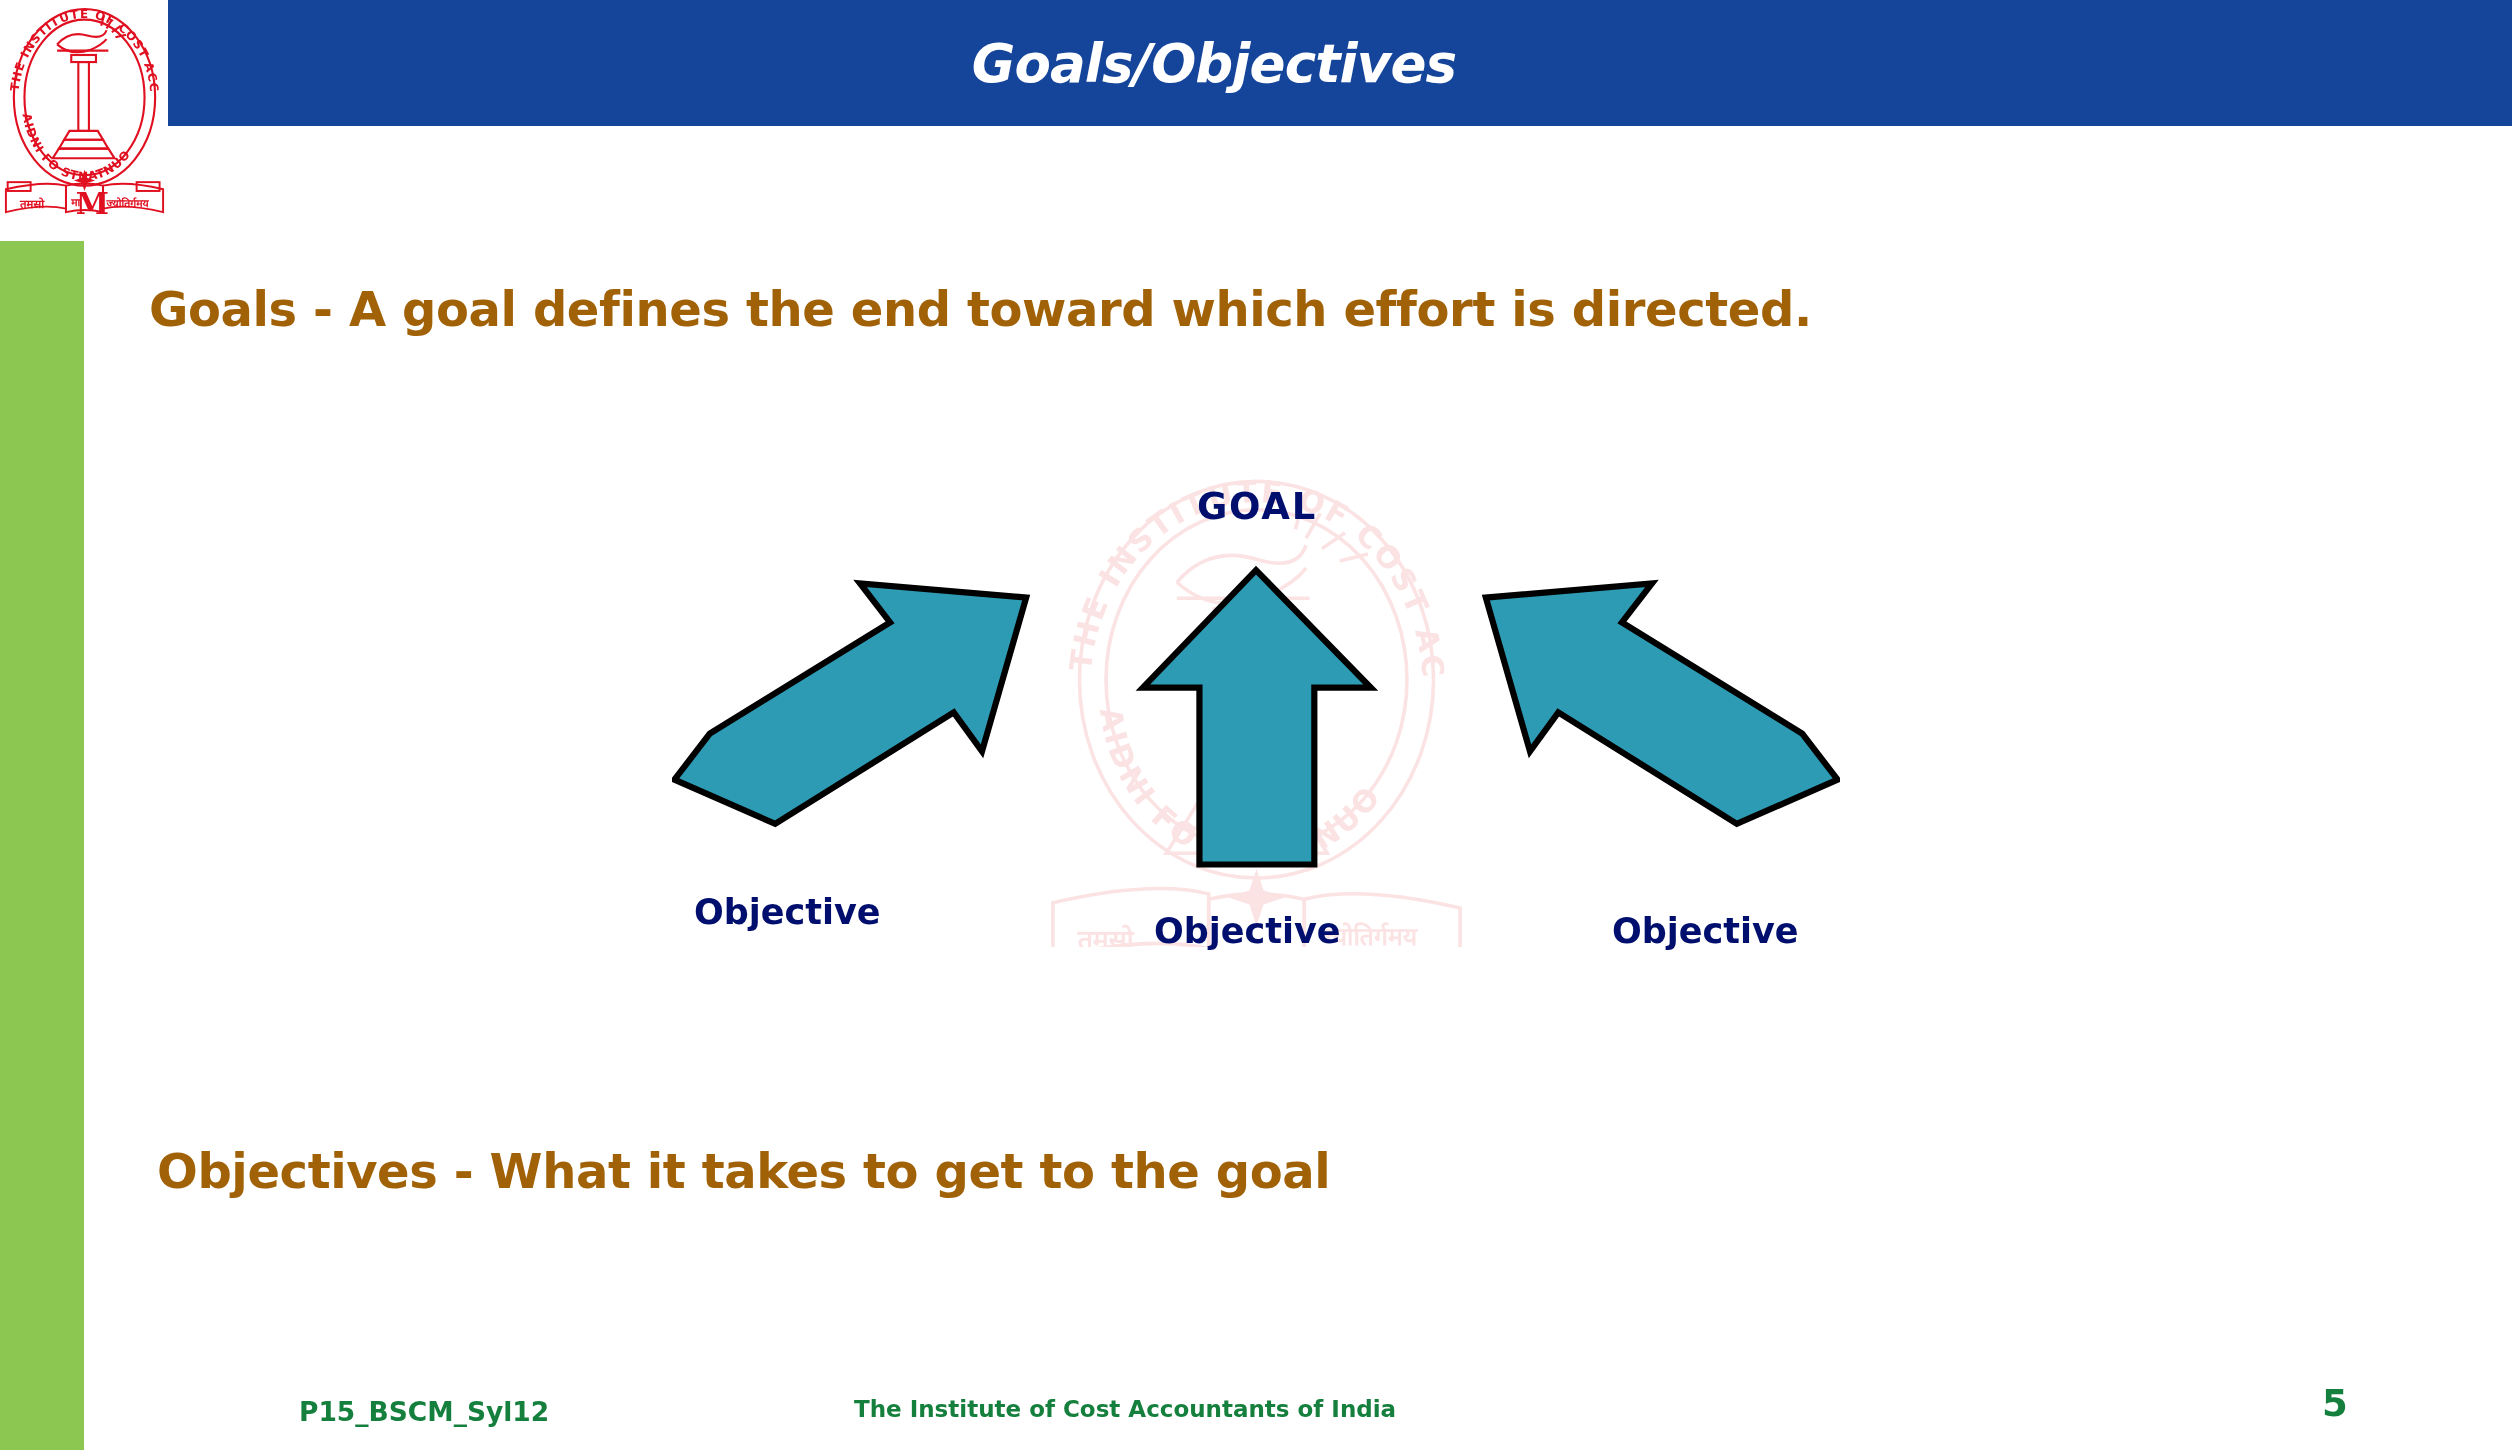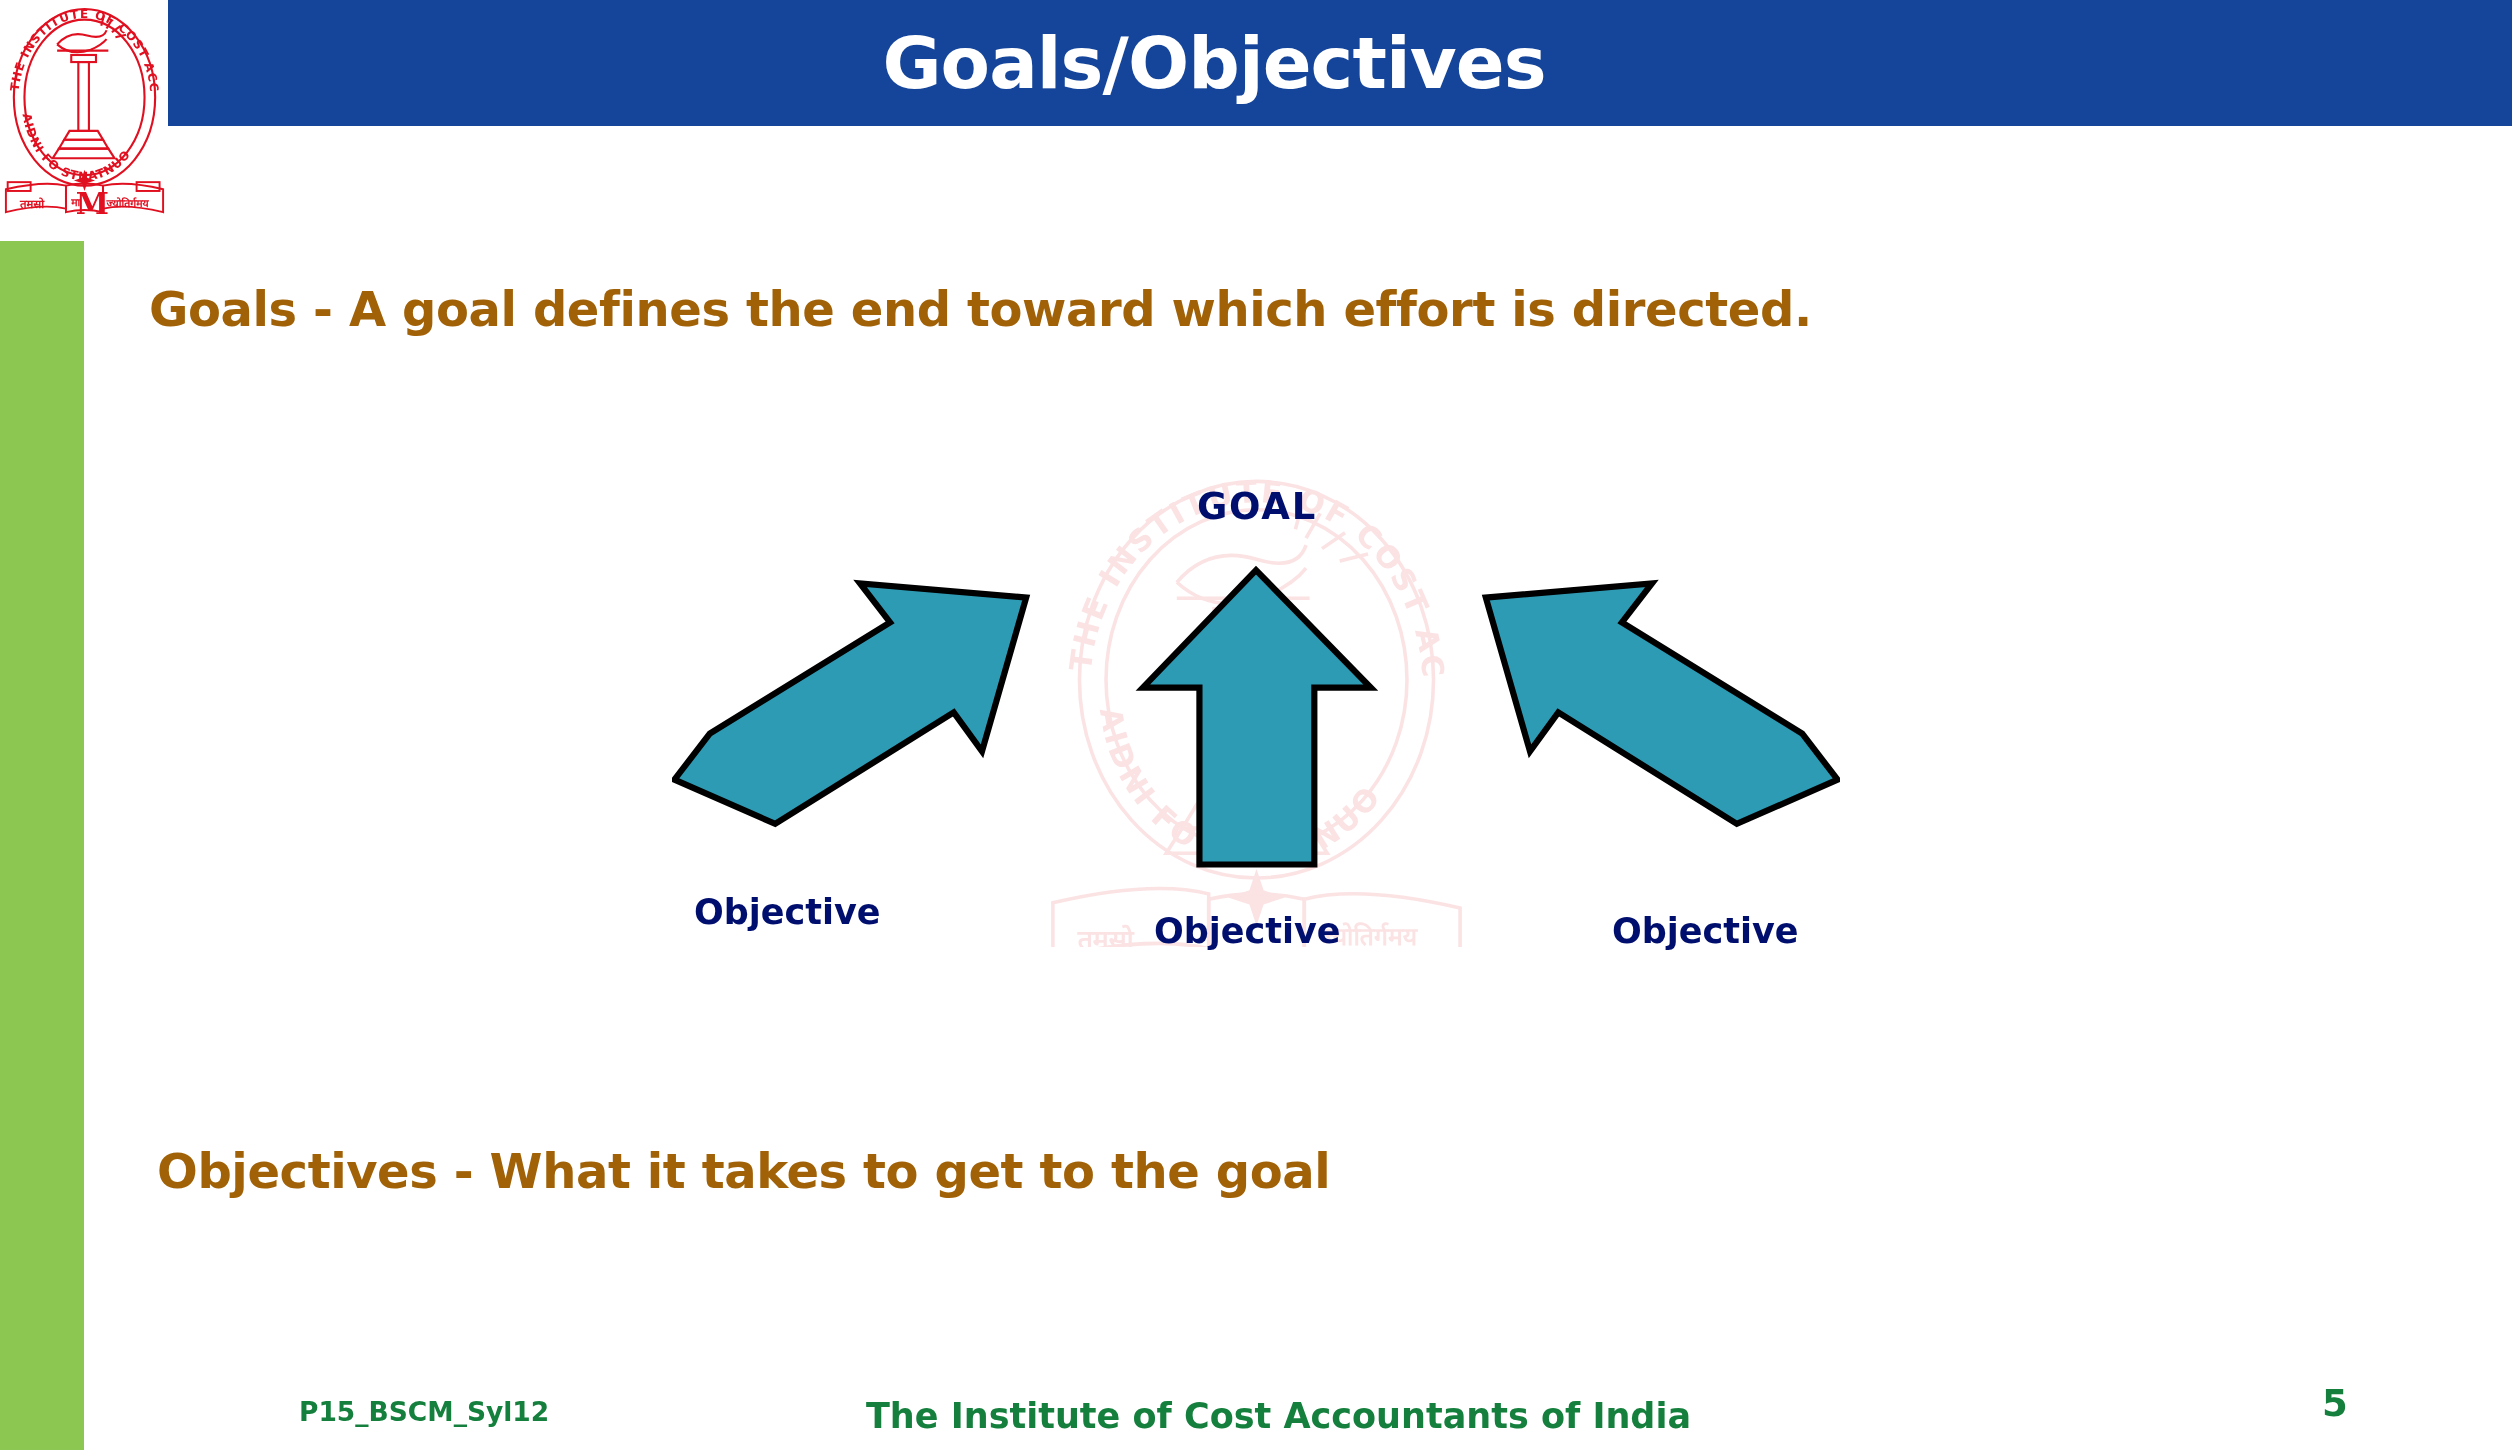--- a/index.html
+++ b/index.html
@@ -27,25 +27,26 @@
   #slide-title {
     position: absolute;
     left: 168px;
     top: 0;
     width: 2092px;
     height: 126px;
     display: flex;
     align-items: center;
     justify-content: center;
     color: #ffffff;
-    font-size: 72px;
+    font-size: 53px;
     font-weight: bold;
     letter-spacing: -0.9px;
     font-family: "DejaVu Sans", sans-serif;
     white-space: nowrap;
+    font-style: italic;
   }
 
   
   #logo-emblem {
     position: absolute;
     left: 1.8px;
     top: 1.8px;
     width: 165px;
     height: 219px;
   }
@@ -111,21 +112,21 @@
 
   
   .footer-text {
     position: absolute;
     color: #15803d;
     font-weight: bold;
     font-family: "DejaVu Sans", sans-serif;
     white-space: nowrap;
   }
   #footer-code  { left: 299px;  top: 1396px; font-size: 26.5px; }
-  #footer-org   { left: 854px;  top: 1396px; font-size: 35px; margin-left: 12px; }
+  #footer-org   { left: 854px;  top: 1396px; font-size: 23px; }
   #footer-page  { left: 2322px; top: 1382px; font-size: 37px; }
 </style>
 </head>
 <body>
 
 <div id="header-bar"></div>
 <div id="slide-title">Goals/Objectives</div>
 
 <svg id="logo-emblem" viewBox="0 0 186 248" xmlns="http://www.w3.org/2000/svg">
   <g fill="none" stroke="#E01020" stroke-width="2.4">

